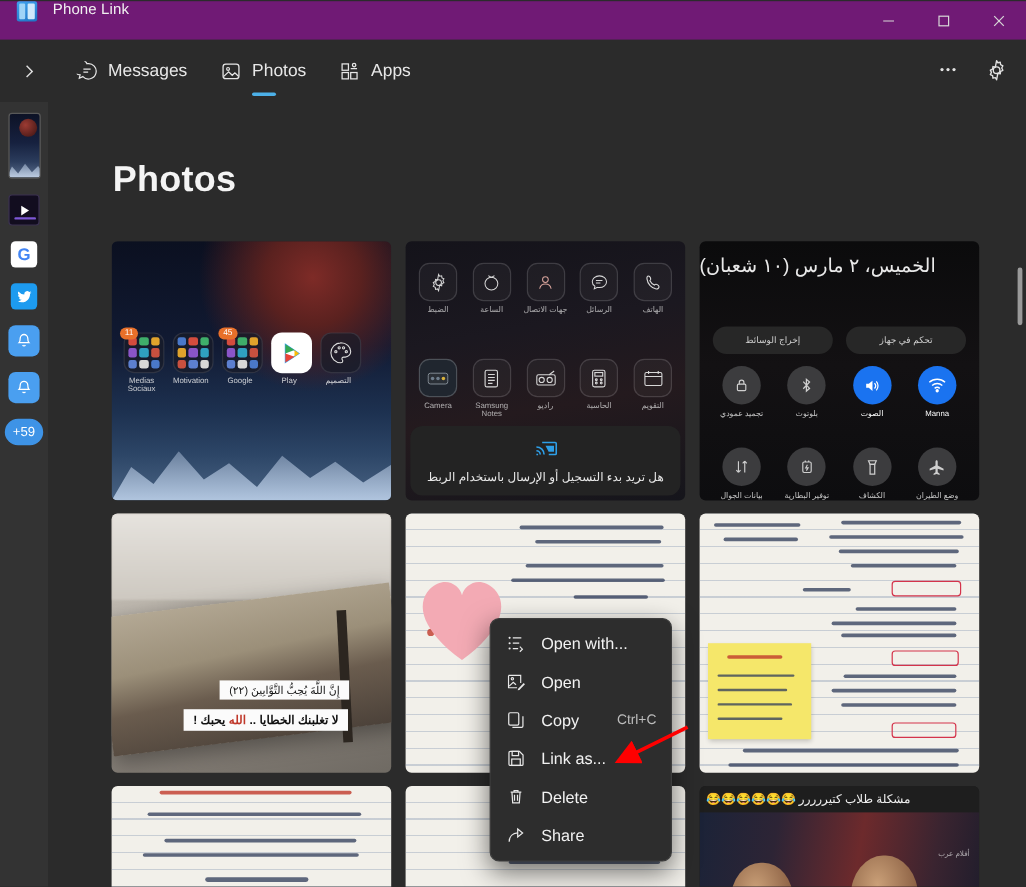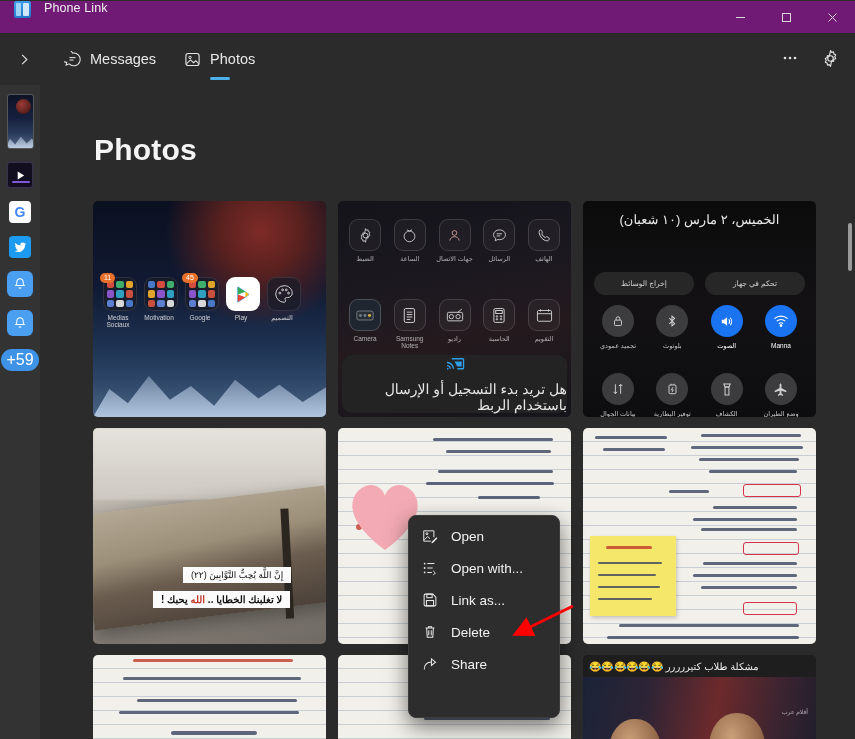--- a/index.html
+++ b/index.html
@@ -151,21 +151,21 @@
   }
   .rail-bell {
     background: #4a9ff0; width: 26px; height: 26px;
     border-radius: 6px;
     display: flex; align-items: center; justify-content: center;
   }
   .rail-more {
     background: #3e93e6; color: #ffffff;
     min-width: 32px; height: 22px;
     border-radius: 11px;
-    font-size: 16px;
+    font-size: 11px;
     display: flex; align-items: center; justify-content: center;
     padding: 0 5px;
   }
 
   
   .content {
     position: absolute; left: 40px; top: 85px;
     width: 815px; height: 654px;
     background: #2b2b2b;
     overflow: hidden;
@@ -259,29 +259,29 @@
   }
   .t-drawer .sheet {
     position: absolute; left: 4px; bottom: 4px;
     width: 225px; height: 58px;
     border-radius: 10px;
     background: #232323;
     display: flex; flex-direction: column;
     align-items: center; justify-content: center; gap: 6px;
   }
   .t-drawer .sheet .castline {
-    font-size: 14px; color: #e6e6e6; direction: rtl;
+    font-size: 10px; color: #e6e6e6; direction: rtl;
   }
 
   
   .t-qs { background: linear-gradient(180deg,#0b0b0c 0%, #131113 48%, #0d0d0f 100%); }
   .t-qs .qs-date {
     position: absolute; top: 11px; left: 0; width: 100%;
-    text-align: center; direction: rtl;
-    font-size: 13px; color: #e9e9e9;
+    text-align: left; direction: rtl;
+    font-size: 16px; color: #e9e9e9;
   }
   .t-qs .pills {
     position: absolute; top: 71px; left: 11px;
     width: 211px; display: flex; justify-content: space-between;
   }
   .t-qs .pill {
     width: 100px; height: 23px; border-radius: 12px;
     background: #272727; direction: rtl;
     display: flex; align-items: center; justify-content: center;
     font-size: 7.5px; color: #cfcfcf;
@@ -493,20 +493,32 @@
         <span class="tico">
           <svg width="17" height="17" viewBox="0 0 18 18">
             <rect x="2" y="2.6" width="14" height="12.8" rx="2.4" fill="none" stroke="currentColor" stroke-width="1.15"></rect>
             <circle cx="6.4" cy="6.8" r="1.25" fill="none" stroke="currentColor" stroke-width="1.05"></circle>
             <path d="M2.6 13.4l4.3-4 3.2 3 2.3-2.1 3.2 3" fill="none" stroke="currentColor" stroke-width="1.15"></path>
           </svg>
         </span>
         <span>Photos</span>
       </div>
 
+      <div class="tab">
+        <span class="tico">
+          <svg width="17" height="17" viewBox="0 0 18 18">
+            <rect x="2.2" y="2.4" width="5.6" height="5.6" fill="none" stroke="currentColor" stroke-width="1.1"></rect>
+            <rect x="2.2" y="10" width="5.6" height="5.6" fill="none" stroke="currentColor" stroke-width="1.1"></rect>
+            <rect x="9.8" y="10" width="5.6" height="5.6" fill="none" stroke="currentColor" stroke-width="1.1"></rect>
+            <circle cx="12.8" cy="3.4" r="1.5" fill="none" stroke="currentColor" stroke-width="1.1"></circle>
+            <line x1="9.8" y1="6.6" x2="15.4" y2="6.6" stroke="currentColor" stroke-width="1.1"></line>
+          </svg>
+        </span>
+        <span>Apps</span>
+      </div>
 
     </div>
 
     <div class="nav-right">
       <div class="nav-btn">
         <svg width="18" height="18" viewBox="0 0 18 18" fill="currentColor">
           <circle cx="4" cy="9" r="1.35"></circle>
             <circle cx="9" cy="9" r="1.35"></circle>
             <circle cx="14" cy="9" r="1.35"></circle>
         </svg>
@@ -929,46 +941,56 @@
 
     <div class="scrollbar">
       <div class="scroll-thumb"></div>
     </div>
   </div>
 
   <div class="ctxmenu">
 
     <div class="ctxitem">
       <span class="ci-icon">
-        <svg width="16" height="16" viewBox="0 0 18 18" fill="none" stroke="currentColor" stroke-width="1.1">
-          <path d="M2 3.2h11.4v7.2"></path>
-            <path d="M2 3.2v11.6h8"></path>
-          <path d="M2.6 13.2l3.8-3.6 2.6 2.4"></path>
-          <circle cx="5.6" cy="6.4" r="1.1"></circle>
-          <path d="M11 15.6l5.2-5.2 1.2 1.2-5.2 5.2-1.6.4z" fill="currentColor" stroke="none"></path>
-        </svg>
-      </span>
-      <span>Open</span>
-    </div>
-
-    <div class="ctxitem">
-      <span class="ci-icon">
         <svg width="16" height="16" viewBox="0 0 18 18" fill="none" stroke="currentColor" stroke-width="1.15">
           <circle cx="3" cy="4" r="1" fill="currentColor" stroke="none"></circle>
           <circle cx="3" cy="9" r="1" fill="currentColor" stroke="none"></circle>
           <circle cx="3" cy="14" r="1" fill="currentColor" stroke="none"></circle>
           <line x1="6" y1="4" x2="14" y2="4"></line>
             <line x1="6" y1="9" x2="12" y2="9"></line>
             <line x1="6" y1="14" x2="11" y2="14"></line>
           <path d="M12.6 12.2l2.4 2.4-2.4 2.4" stroke-width="1.1"></path>
         </svg>
       </span>
       <span>Open with...</span>
     </div>
 
+    <div class="ctxitem">
+      <span class="ci-icon">
+        <svg width="16" height="16" viewBox="0 0 18 18" fill="none" stroke="currentColor" stroke-width="1.1">
+          <path d="M2 3.2h11.4v7.2"></path>
+            <path d="M2 3.2v11.6h8"></path>
+          <path d="M2.6 13.2l3.8-3.6 2.6 2.4"></path>
+          <circle cx="5.6" cy="6.4" r="1.1"></circle>
+          <path d="M11 15.6l5.2-5.2 1.2 1.2-5.2 5.2-1.6.4z" fill="currentColor" stroke="none"></path>
+        </svg>
+      </span>
+      <span>Open</span>
+    </div>
+
+    <div class="ctxitem">
+      <span class="ci-icon">
+        <svg width="16" height="16" viewBox="0 0 18 18" fill="none" stroke="currentColor" stroke-width="1.15">
+          <rect x="2.2" y="2.2" width="9.4" height="11.6" rx="1.3"></rect>
+          <path d="M5.6 16h8.6a1.3 1.3 0 0 0 1.3-1.3V5.4"></path>
+        </svg>
+      </span>
+      <span>Copy</span>
+      <span class="ci-accel">Ctrl+C</span>
+    </div>
 
     <div class="ctxitem">
       <span class="ci-icon">
         <svg width="16" height="16" viewBox="0 0 18 18" fill="none" stroke="currentColor" stroke-width="1.15">
           <path d="M2.4 3.6A1.2 1.2 0 0 1 3.6 2.4h8.6l3.4 3.4v8.6a1.2 1.2 0 0 1-1.2 1.2H3.6a1.2 1.2 0 0 1-1.2-1.2z"></path>
           <rect x="5.4" y="2.4" width="6" height="4"></rect>
           <rect x="5" y="9.6" width="8" height="6"></rect>
         </svg>
       </span>
       <span>Link as...</span>

